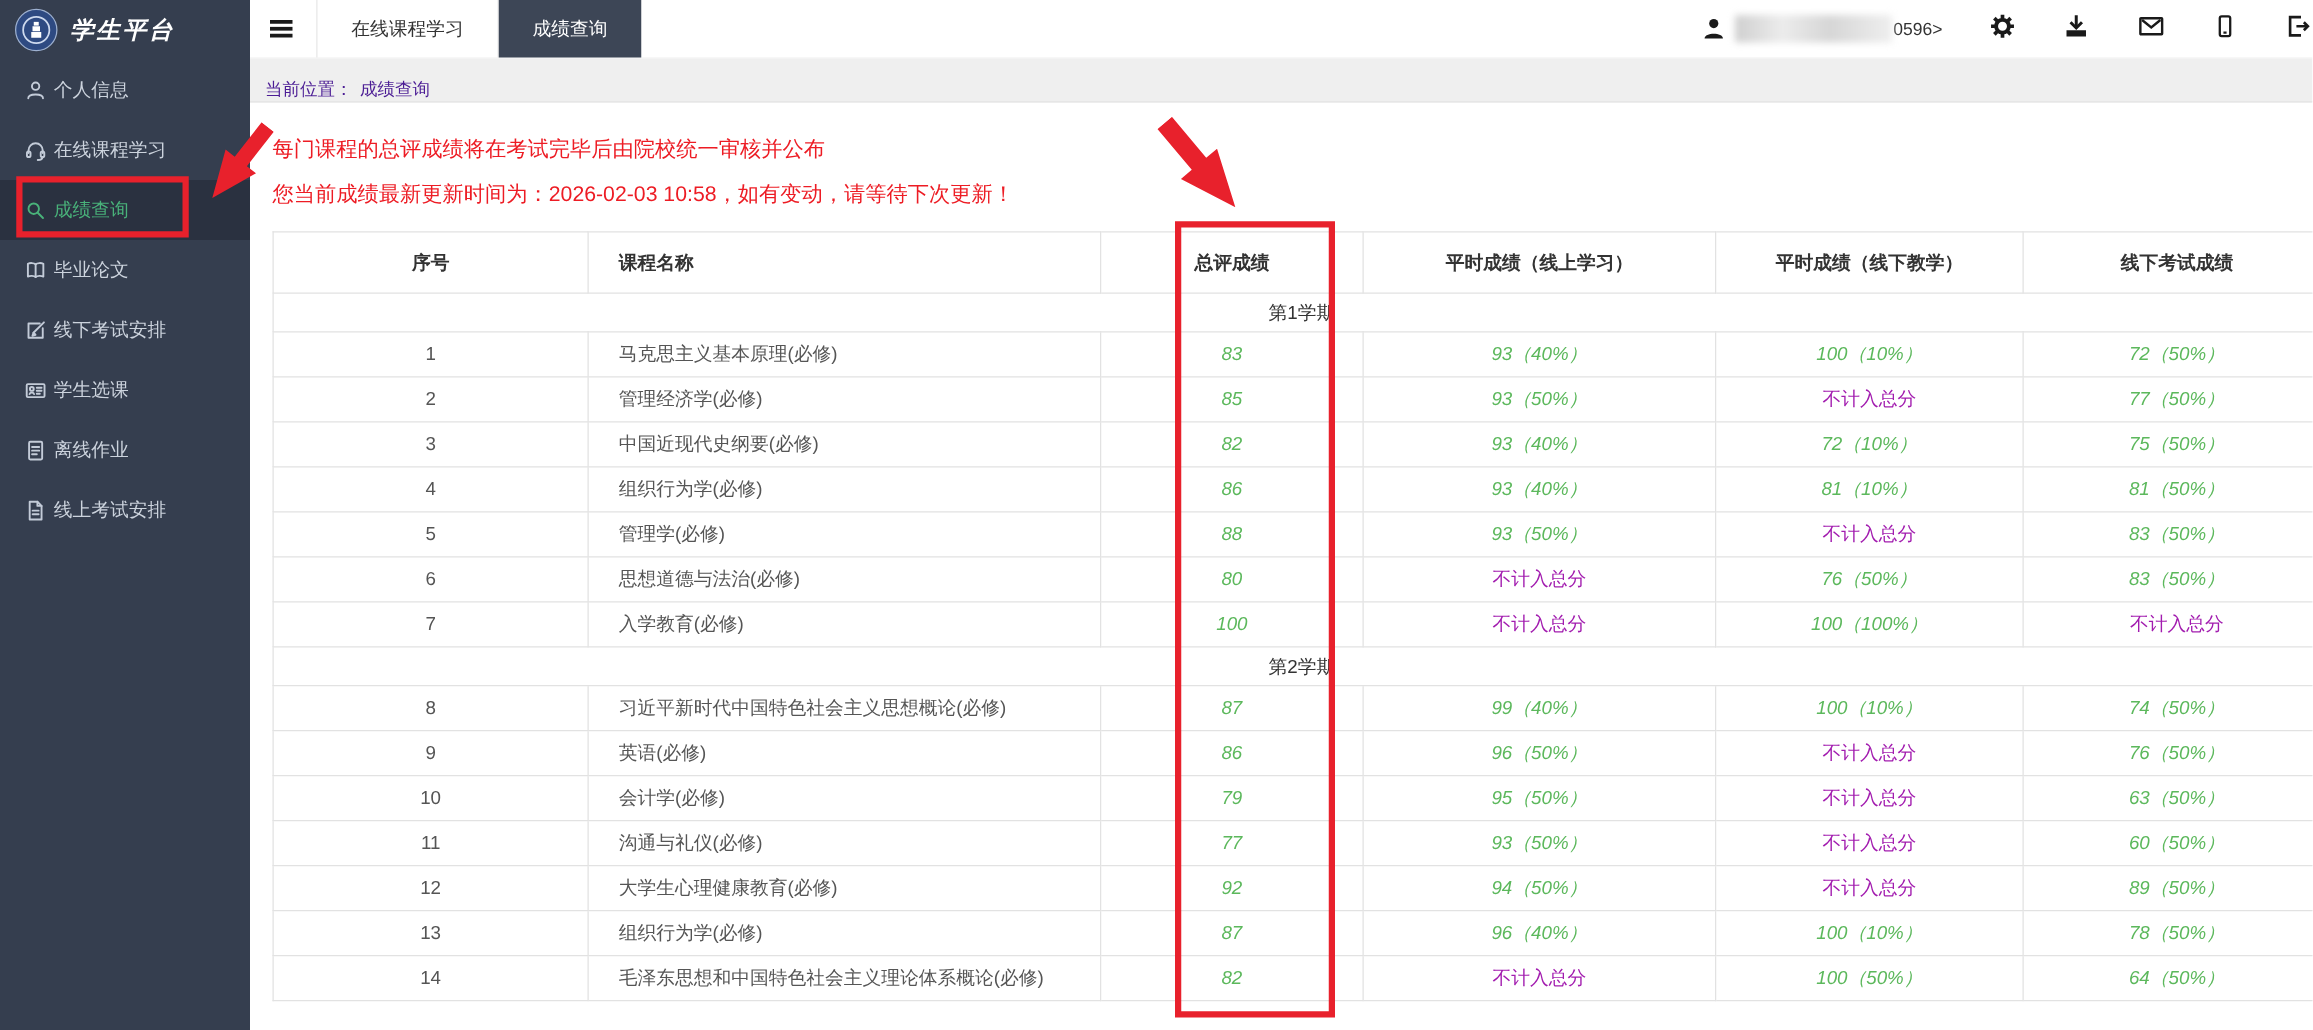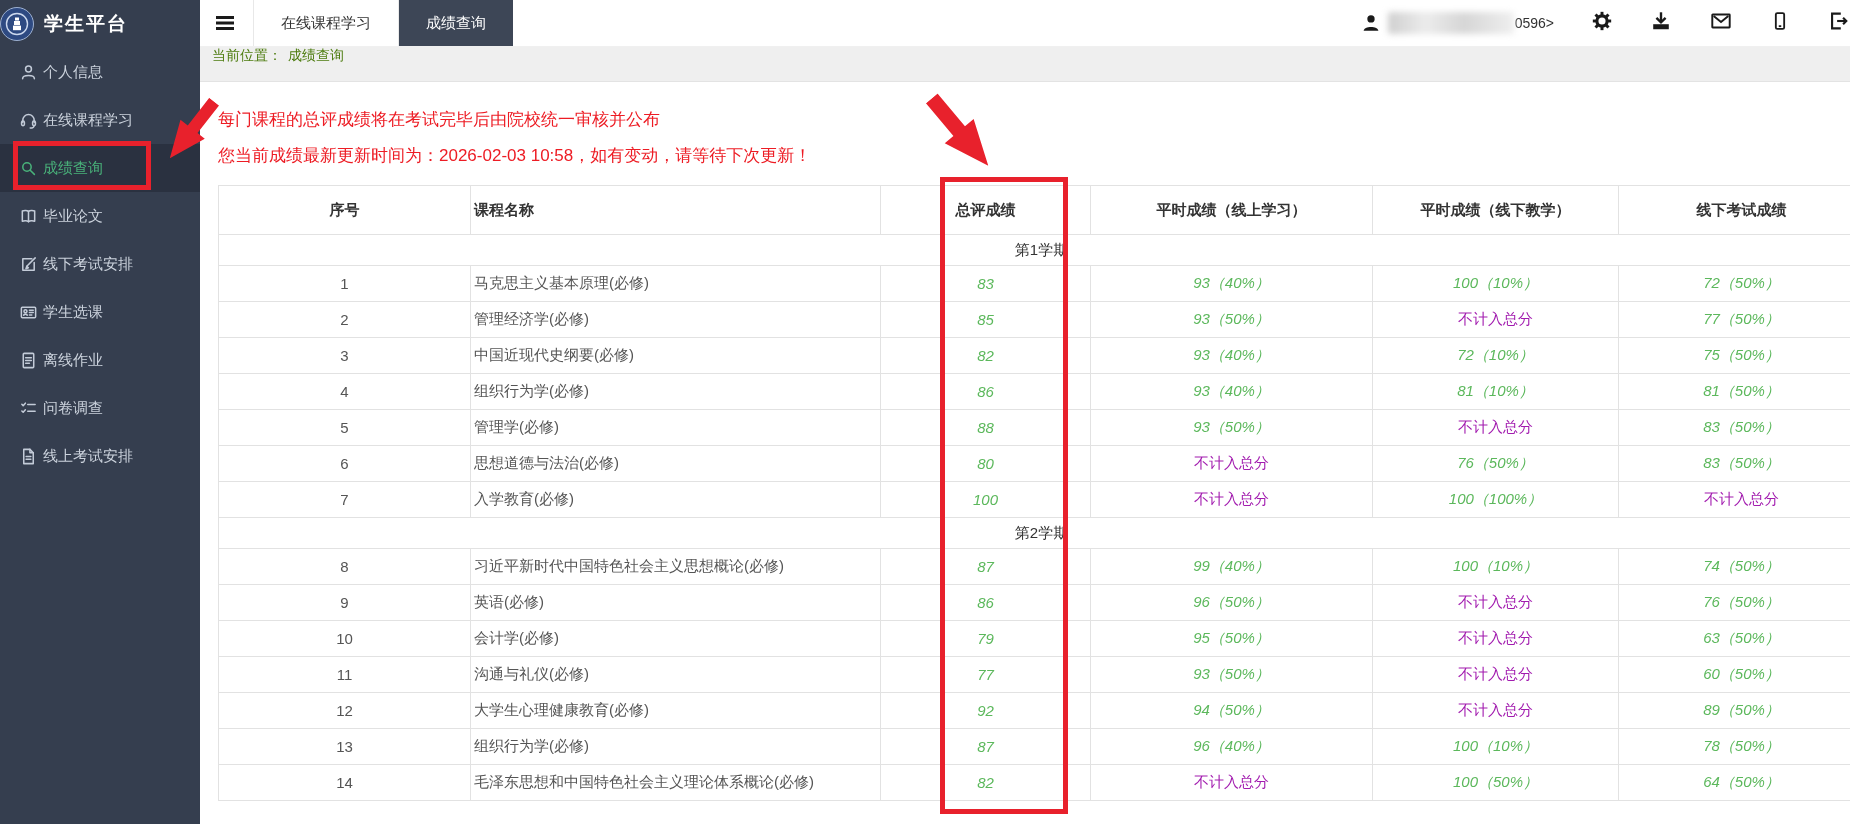--- a/index.html
+++ b/index.html
@@ -2,21 +2,21 @@
 <html><head>
 <meta charset="utf-8">
 <style>
   * { margin:0; padding:0; box-sizing:border-box; }
   html,body { width:1850px; height:824px; overflow:hidden; background:#fff;
     font-family:"Liberation Sans","DejaVu Sans",sans-serif; }
   body { position:relative; }
 
   
   .sidebar { position:absolute; left:0; top:0; width:200px; height:824px; background:#353e4f; z-index:2; }
-  .sidebar-head { height:47px; display:flex; align-items:center; gap:10px; }
+  .sidebar-head { height:47px; display:flex; align-items:center; padding-left:12px; gap:10px;font-style:italic; }
   .logo { width:34px; height:34px; border-radius:50%; background:#2e4a82; border:1px solid #9db0d0;
           display:flex; align-items:center; justify-content:center; flex:0 0 auto; }
   .logo svg { display:block; }
   .app-title { color:#fff; font-size:19px; font-weight:bold; letter-spacing:2px; }
   .nav-list { margin-top:1px; }
   .nav-item { height:48px; display:flex; align-items:center; padding-left:19px; gap:5px;
               color:#ccd3dd; font-size:15px; cursor:pointer; }
   .nav-item .icon { color:#c3cbd8; }
   .nav-item.active { background:#2a3140; color:#49b27a; }
   .nav-item.active .icon { color:#49b27a; }
@@ -31,34 +31,34 @@
   .tab.active { background:#3d4656; color:#fff; border-right:none; }
   .topbar-right { margin-left:auto; display:flex; align-items:center; gap:37px; }
   .userbox { display:flex; align-items:center; font-size:14px; color:#333; cursor:pointer; }
   .userbox .icon { margin-right:5px; color:#1a1a1a; }
   .user-blur { width:126px; height:22px; margin:0 1px; border-radius:2px;
                background:linear-gradient(90deg,#cfcfcf,#ececec 30%,#d6d6d6 60%,#efefef); filter:blur(3px); }
   .top-icon { color:#1a1a1a; cursor:pointer; }
 
   
   .breadcrumb { position:absolute; left:200px; top:47px; width:1650px; height:35px; background:#efefef;
-                border-bottom:1px solid #e3e3e3; display:flex; align-items:flex-start; padding-left:12px;
-                font-size:14px; color:#4d7c0f; z-index:1; }
+                border-bottom:1px solid #e3e3e3; display:flex; align-items:flex-end; padding-left:12px;
+                font-size:14px; color:#4c1d95; z-index:1; }
 
   
   .notice { position:absolute; left:218px; color:#ed1c24; font-size:17px; white-space:nowrap; z-index:1; }
   .notice-1 { top:108px; }
   .notice-2 { top:144px; }
 
   
   .table-wrap { position:absolute; left:218px; top:185px; z-index:1; }
   table { border-collapse:collapse; table-layout:fixed; width:1646px; font-size:15px; color:#555; }
   th, td { border:1px solid #e2e2e2; text-align:center; overflow:hidden; white-space:nowrap; }
   th { height:49px; font-weight:bold; color:#333; background:#fff; }
-  th.left, td.course { text-align:left; padding-left:3px; }
+  th.left, td.course { text-align:left; padding-left:24px; }
   td { height:36px; }
   tr.sem-row td { height:31px; color:#333; }
   td.score { color:#5cb85c;font-style:italic; }
   td.muted { color:#a21caf; }
 
   
   .anno { position:absolute; pointer-events:none; z-index:50; }
   .anno-rect { border:5px solid #e8212c; }
   .rect-sidebar { left:13px; top:141px; width:138px; height:49px; }
   .rect-column { left:940px; top:177px; width:128px; height:637px; }
@@ -146,31 +146,20 @@
       <div class="nav-item">
         <span class="icon">
           <svg width="19" height="19" viewBox="0 0 20 20" fill="none" stroke="currentColor" stroke-width="1.6" stroke-linecap="round" stroke-linejoin="round">
             <rect x="4.5" y="2.5" width="11" height="15" rx="1"></rect>
             <line x1="7" y1="7" x2="13" y2="7"></line>
             <line x1="7" y1="10" x2="13" y2="10"></line>
             <line x1="7" y1="13" x2="11" y2="13"></line>
           </svg>
         </span>
         <span class="nav-label">离线作业</span>
-      </div>
-      <div class="nav-item">
-        <span class="icon">
-          <svg width="19" height="19" viewBox="0 0 20 20" fill="none" stroke="currentColor" stroke-width="1.6" stroke-linecap="round" stroke-linejoin="round">
-            <path d="M3,5.6 l1.4,1.4 2.3,-2.6"></path>
-            <path d="M3,12.6 l1.4,1.4 2.3,-2.6"></path>
-            <line x1="9.2" y1="5.9" x2="17" y2="5.9"></line>
-            <line x1="9.2" y1="12.9" x2="17" y2="12.9"></line>
-          </svg>
-        </span>
-        <span class="nav-label">问卷调查</span>
       </div>
       <div class="nav-item">
         <span class="icon">
           <svg width="19" height="19" viewBox="0 0 20 20" fill="none" stroke="currentColor" stroke-width="1.6" stroke-linecap="round" stroke-linejoin="round">
             <path d="M11.5,2.5 H5 V17.5 H15 V6 Z"></path>
             <path d="M11.5,2.5 V6 H15"></path>
             <line x1="7.5" y1="10" x2="12.5" y2="10"></line>
             <line x1="7.5" y1="13" x2="12.5" y2="13"></line>
           </svg>
         </span>

